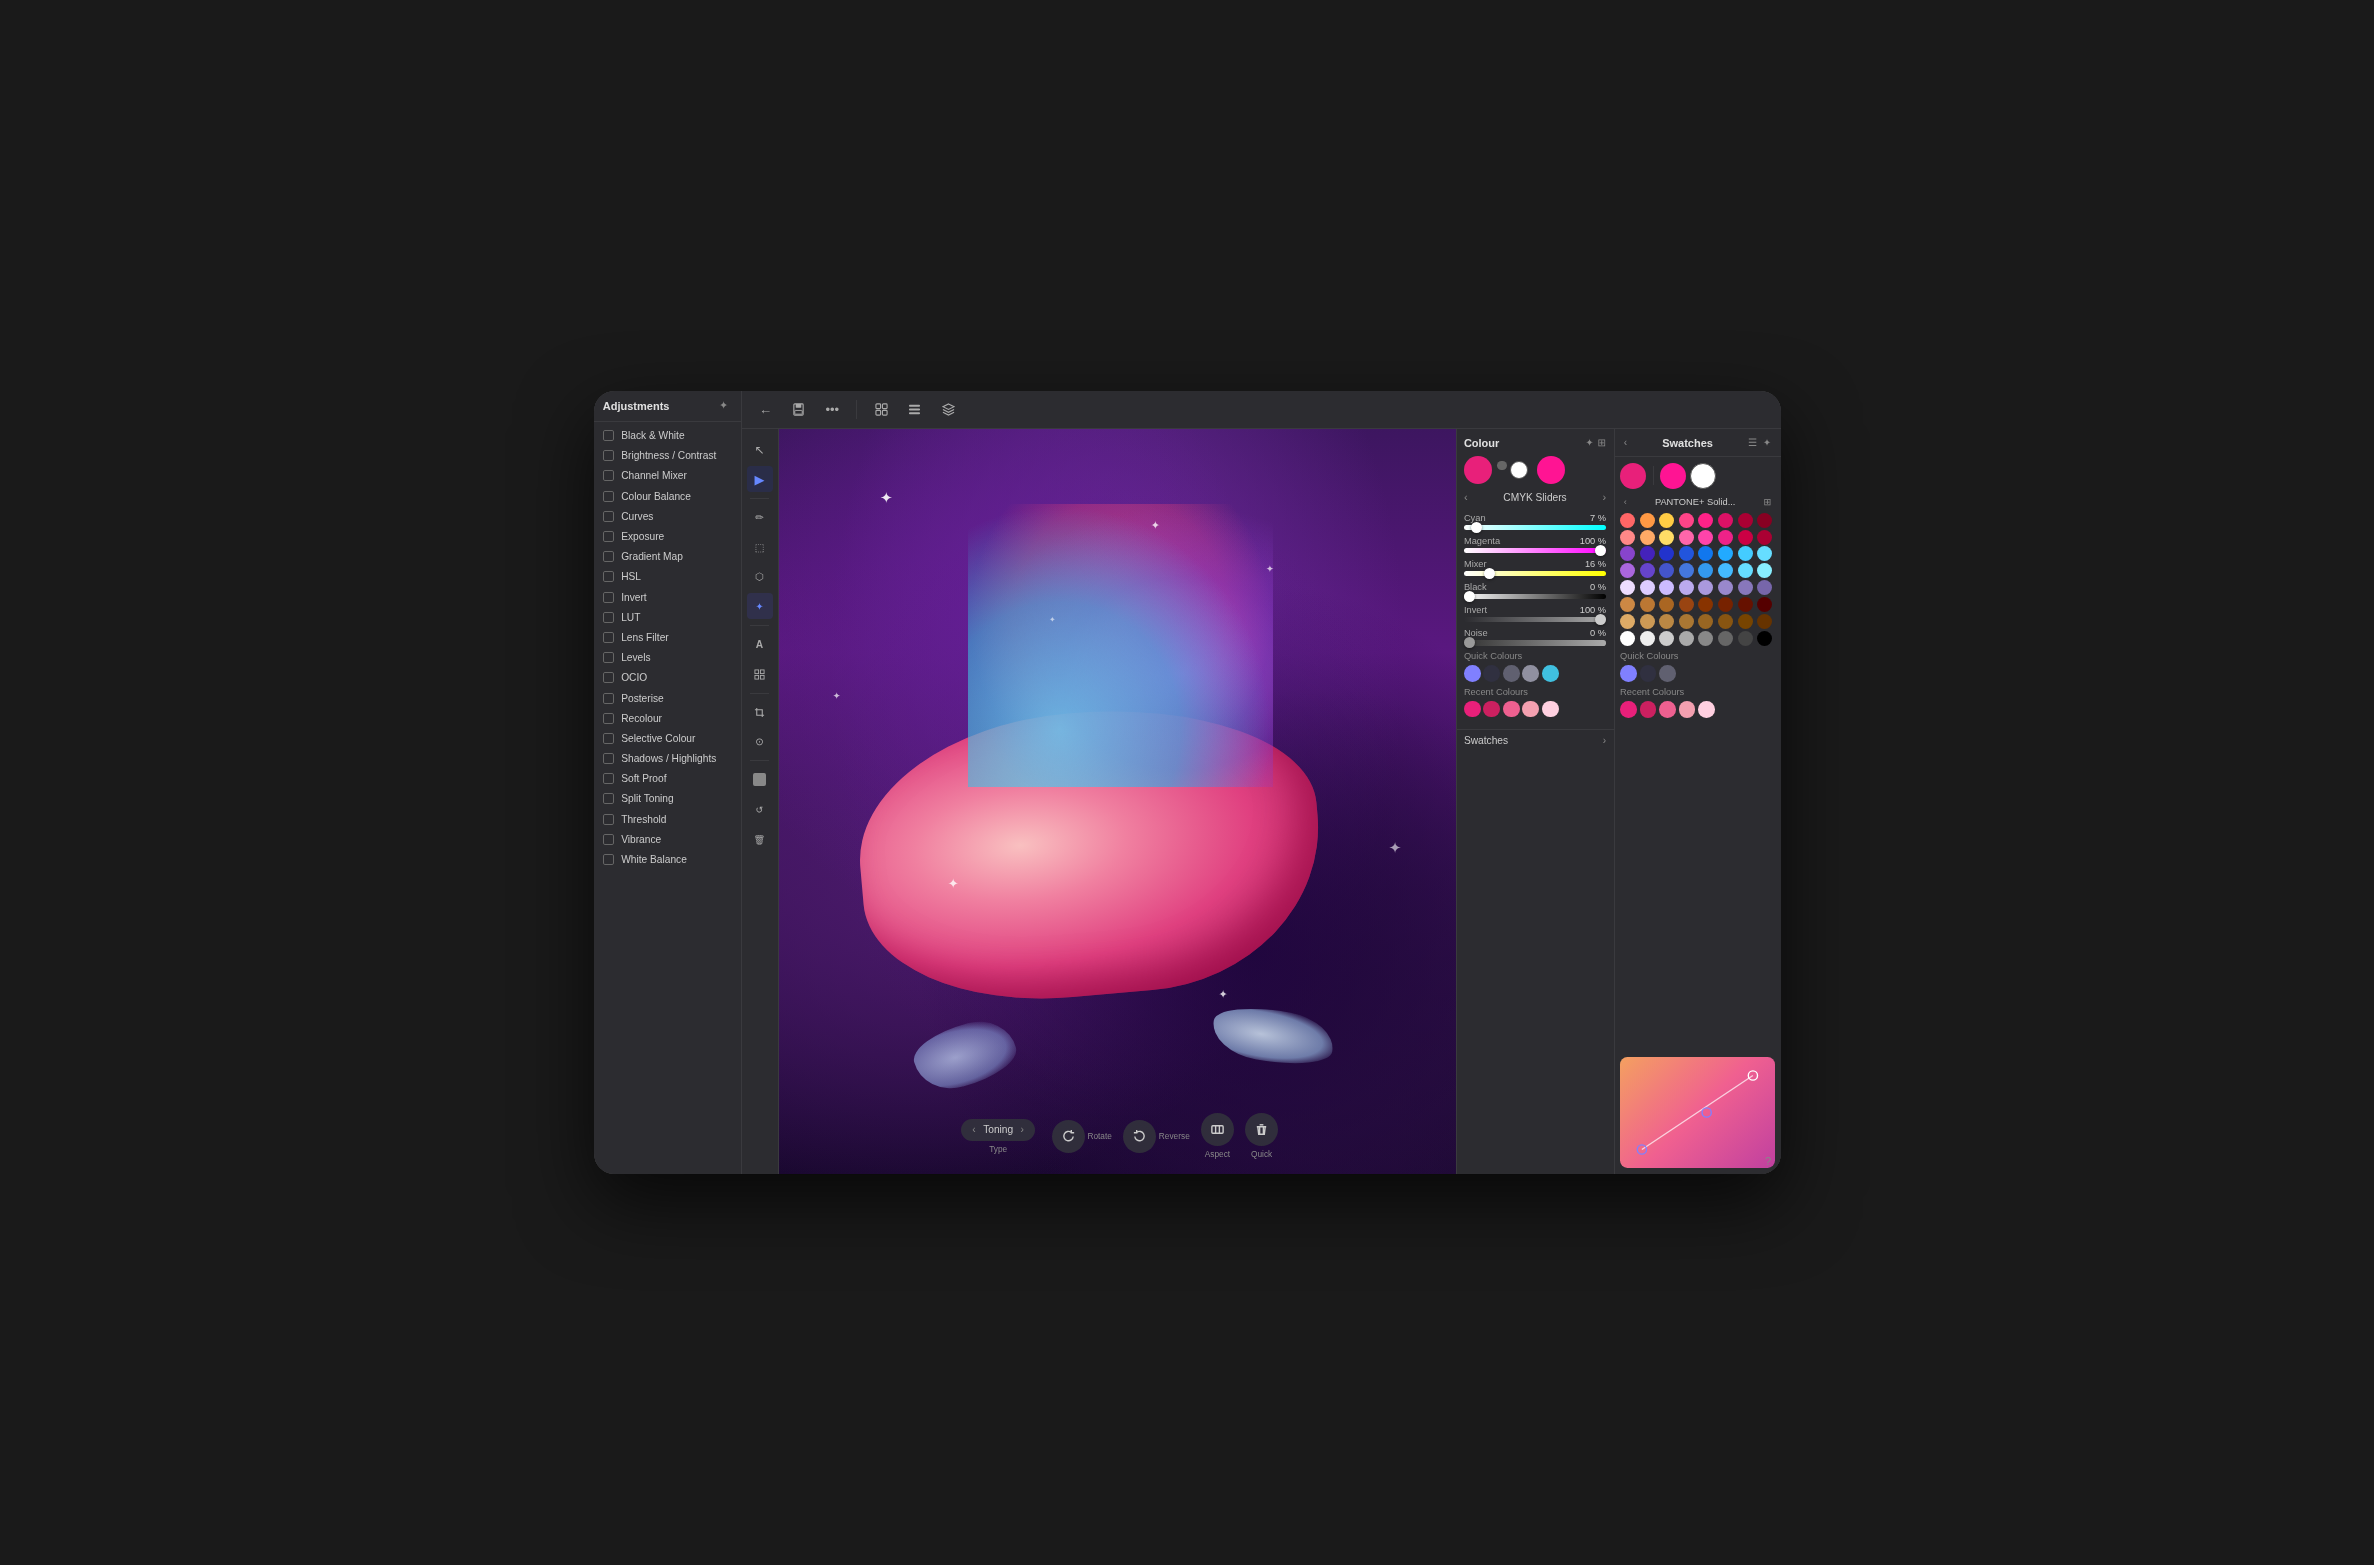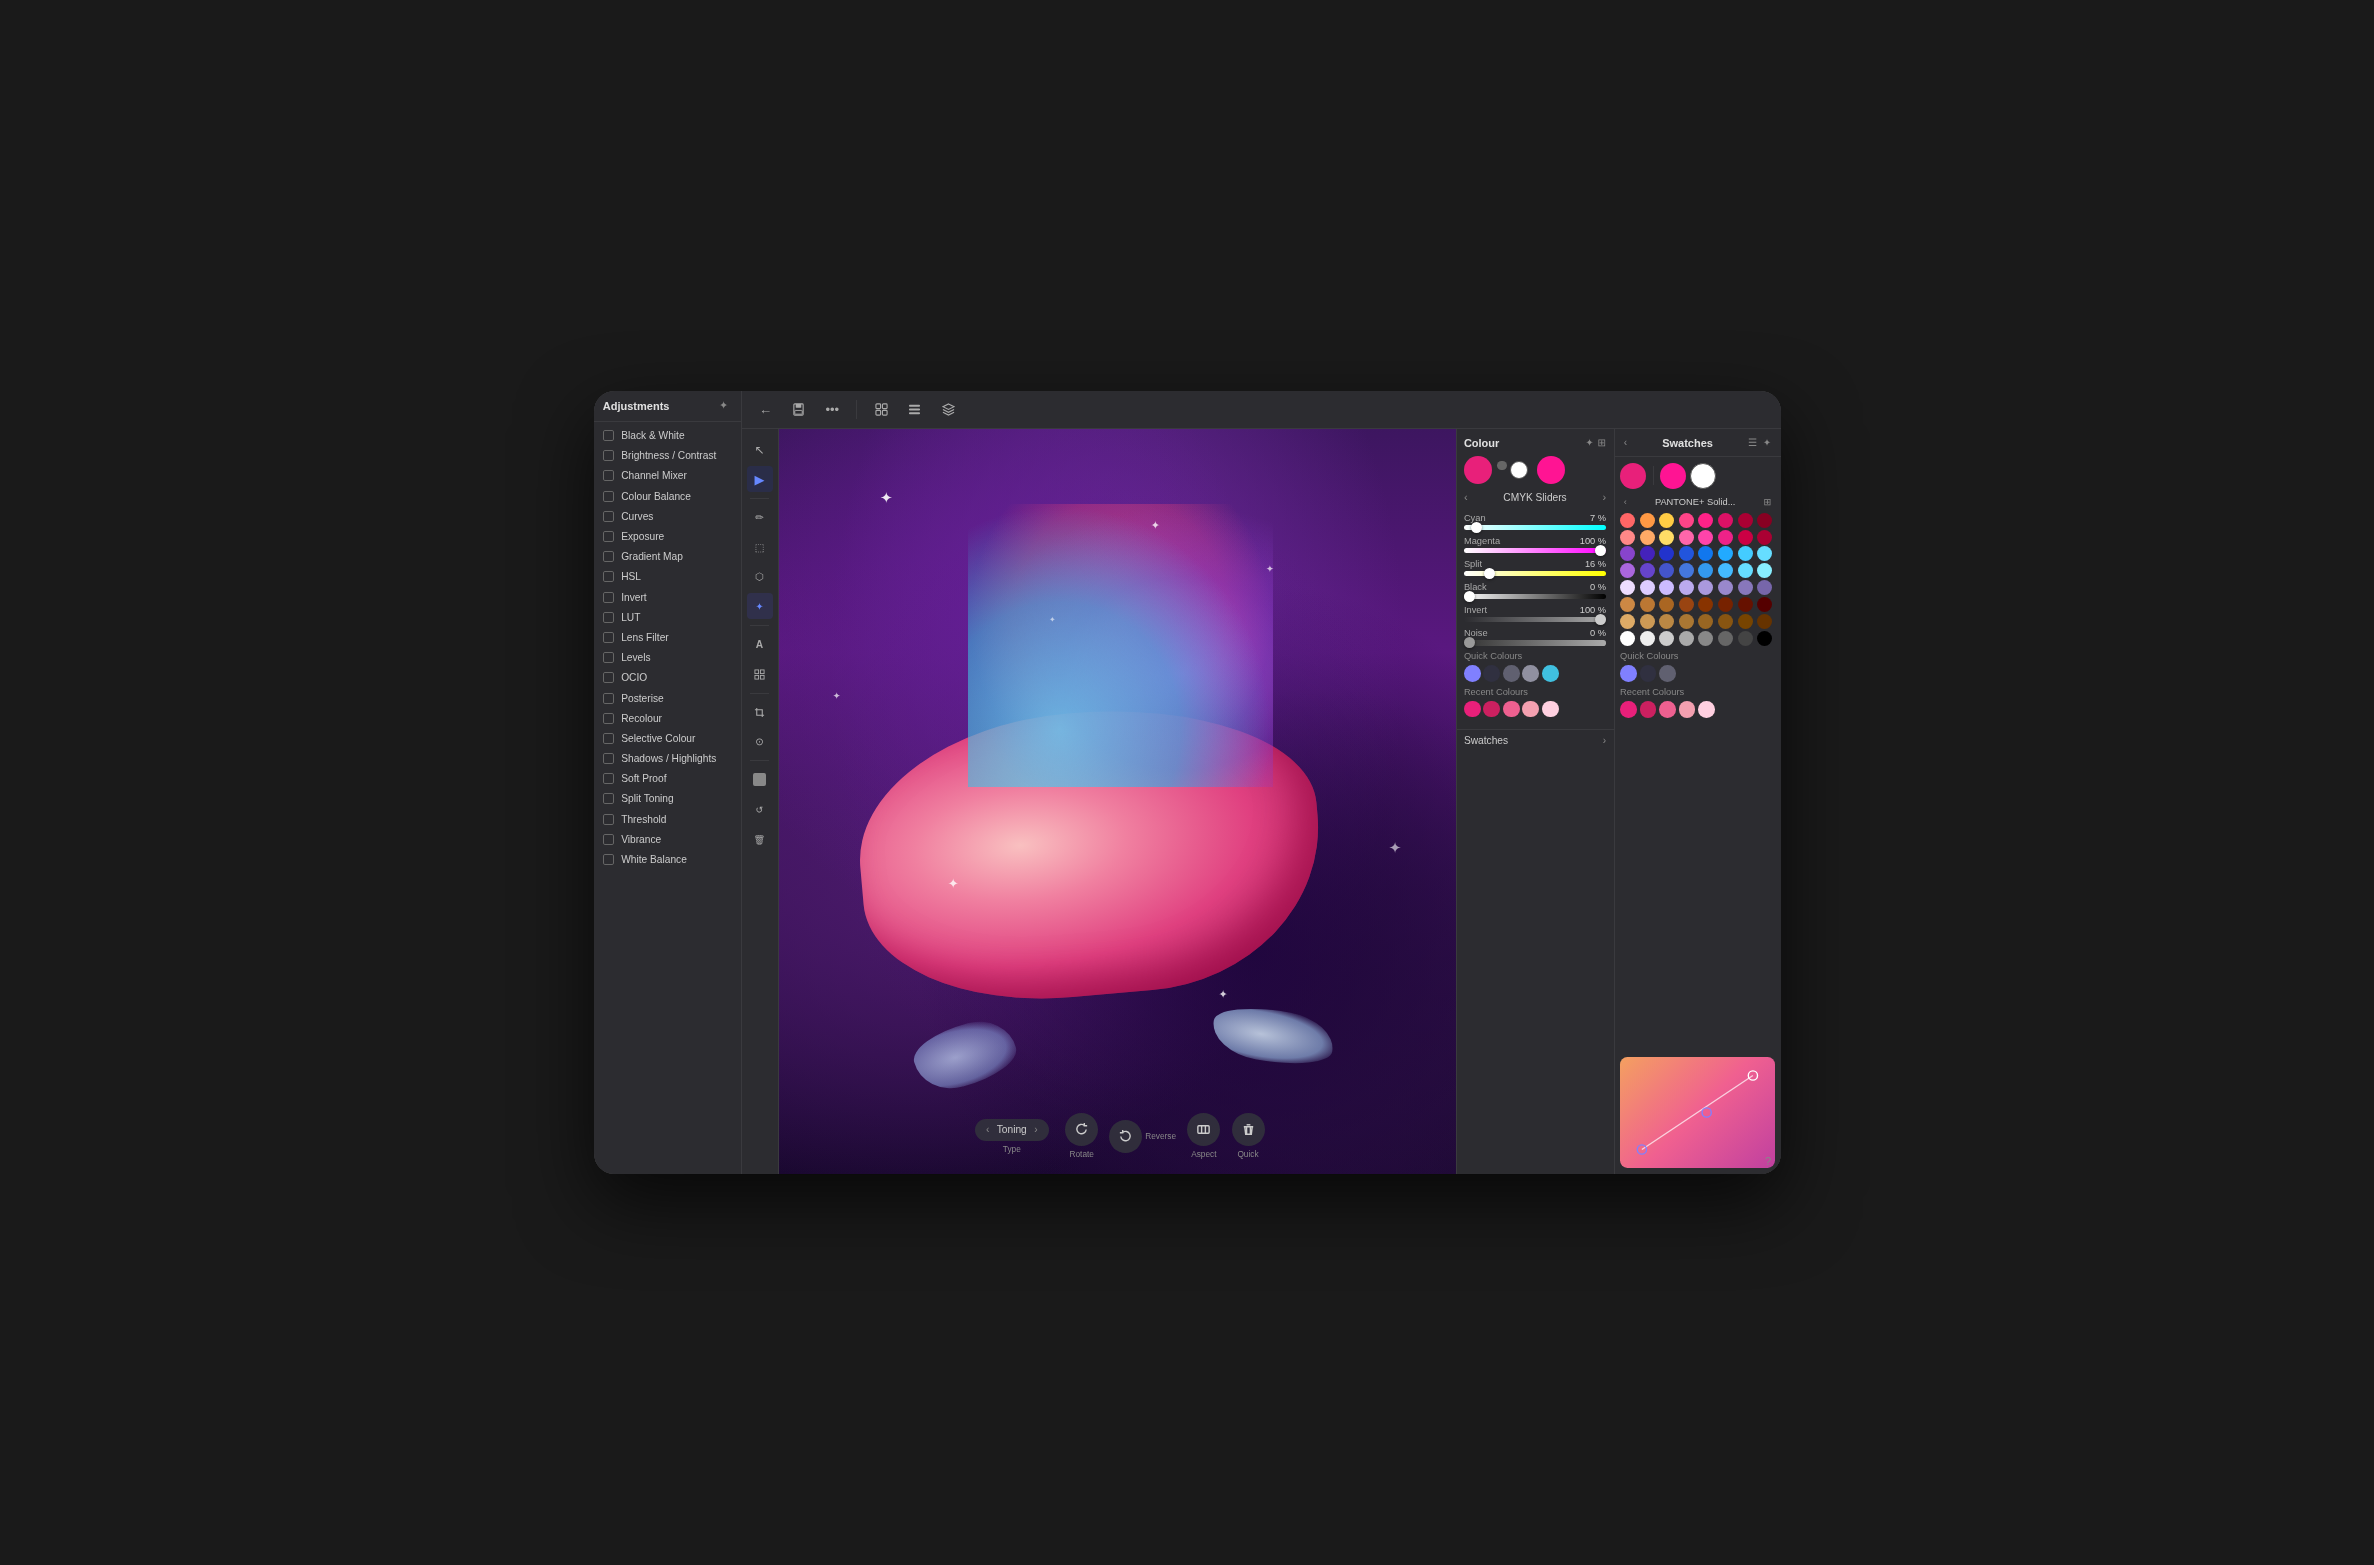--- a/index.html
+++ b/index.html
@@ -627,21 +627,21 @@
 
               <div style="display:flex;flex-direction:column;align-items:center;gap:2.8px;margin:0 7.4px;">
                 <div class="toolbar-pill">
                   <span style="color:#888;font-size:10.2px;">‹</span>
                   <span style="font-size:10.2px;color:#ccc;">Toning</span>
                   <span style="color:#888;font-size:10.2px;">›</span>
                 </div>
                 <span style="font-size:8.3px;color:#888;">Type</span>
               </div>
 
-              <div style="display:flex;flex-direction:column;align-items:center;gap:2.8px;margin:0 5.6px;">
+              <div style="display:flex;align-items:center;gap:2.8px;margin:0 5.6px;">
                 <div class="toolbar-btn-icon">
                   <svg width="15" height="15" viewBox="0 0 16 16" fill="none" stroke="#ccc" stroke-width="1.5">
                     <path d="M13 8 A5 5 0 1 1 11 3.5"></path>
                     <path d="M11 1 L11 4 L14 4"></path>
                   </svg>
                 </div>
                 <span style="font-size:8.3px;color:#888;">Rotate</span>
               </div>
 
               <div style="display:flex;align-items:center;gap:2.8px;margin:0 5.6px;">
@@ -720,21 +720,21 @@
                 <span class="slider-label">Magenta</span>
                 <span class="slider-value"><span>100</span> %</span>
               </div>
               <div class="slider-track magenta-track">
                 <div class="slider-thumb" style="left:calc(100% - 11px);"></div>
               </div>
             </div>
 
             <div class="slider-row">
               <div class="slider-label-row">
-                <span class="slider-label">Split</span>
+                <span class="slider-label">Mixer</span>
                 <span class="slider-value"><span>16</span> %</span>
               </div>
               <div class="slider-track yellow-track">
                 <div class="slider-thumb" style="left:14%;"></div>
               </div>
             </div>
 
             <div class="slider-row">
               <div class="slider-label-row">
                 <span class="slider-label">Black</span>

